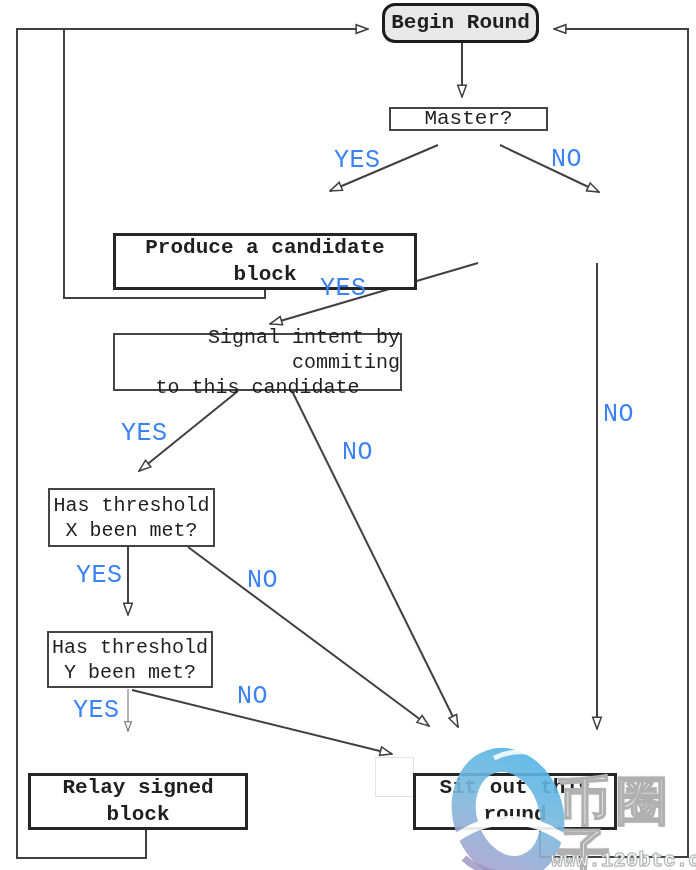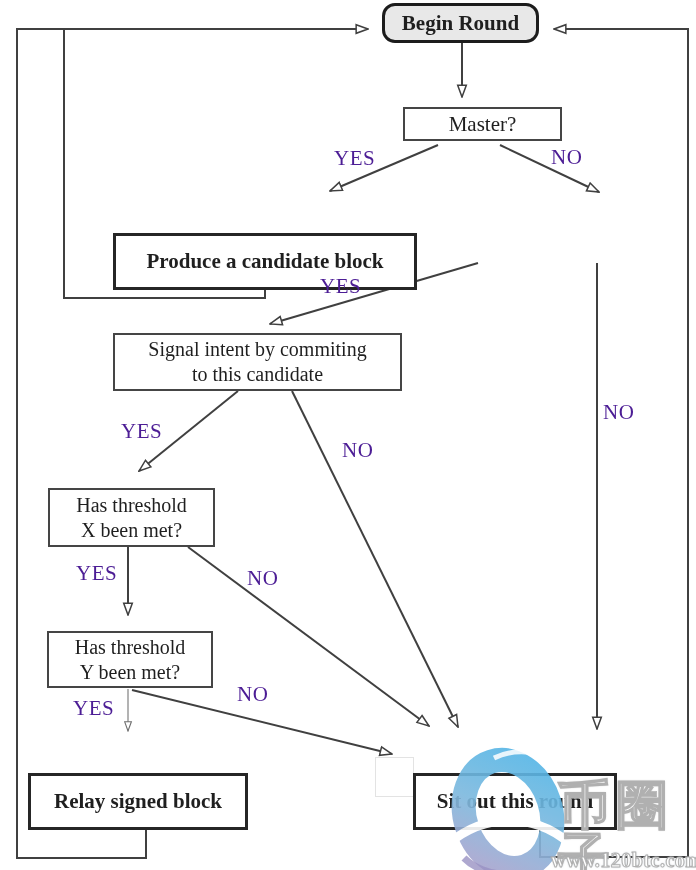--- a/index.html
+++ b/index.html
@@ -1,39 +1,39 @@
 <!DOCTYPE html>
 <html><head>
 <meta charset="utf-8">
 <style>
   html,body{margin:0;padding:0;background:#fff;}
   #canvas{
     position:relative;width:696px;height:870px;background:#ffffff;
-    overflow:hidden;font-family:Liberation Serif, serif;color:#1f1f1f;
+    overflow:hidden;font-family:Liberation Mono, monospace;color:#1f1f1f;
   }
   #edges{position:absolute;left:0;top:0;z-index:2;}
   .node{
     position:absolute;z-index:3;background:#ffffff;border:2px solid #454545;
     display:flex;flex-direction:column;align-items:center;justify-content:center;
     text-align:center;font-size:20px;line-height:1.25;box-sizing:border-box;
   }
   .node.bold{font-weight:bold;border:3px solid #262626;font-size:21px;margin-top:31px;}
   .n-begin{left:382px;top:3px;width:157px;height:40px;border-radius:13px;
     border:3px solid #1c1c1c;background:#e8e8e8;font-weight:bold;font-size:21px;}
-  .n-master{left:403px;top:107px;width:159px;height:34px;font-size:21px;}
+  .n-master{left:389px;top:107px;width:159px;height:24px;font-size:21px;}
   .n-produce{left:113px;top:202px;width:304px;height:57px;}
   .n-received{left:450px;top:203px;width:228px;height:59px;}
   .n-signal{left:113px;top:333px;width:289px;height:58px;text-align:right;}
   .n-tx{left:48px;top:488px;width:167px;height:59px;}
   .n-ty{left:47px;top:631px;width:166px;height:57px;}
   .n-relay{left:28px;top:742px;width:220px;height:57px;}
   .n-sitout{left:413px;top:742px;width:204px;height:57px;}
   .patch{position:absolute;z-index:1;left:375px;top:757px;width:37px;height:38px;
     background:#ffffff;border:1px solid #e3e3e3;}
-  .elabel{position:absolute;z-index:3;font-size:21px;color:#4c1d95;letter-spacing:.5px;}
+  .elabel{position:absolute;z-index:3;font-size:25px;color:#3b82f6;letter-spacing:.5px;}
   .l-master-yes{left:334px;top:146px;}
   .l-master-no{left:551px;top:145px;}
   .l-received-yes{left:320px;top:274px;}
   .l-received-no{left:603px;top:400px;}
   .l-signal-yes{left:121px;top:419px;}
   .l-signal-no{left:342px;top:438px;}
   .l-x-yes{left:76px;top:561px;}
   .l-x-no{left:247px;top:566px;}
   .l-y-yes{left:73px;top:696px;}
   .l-y-no{left:237px;top:682px;}

